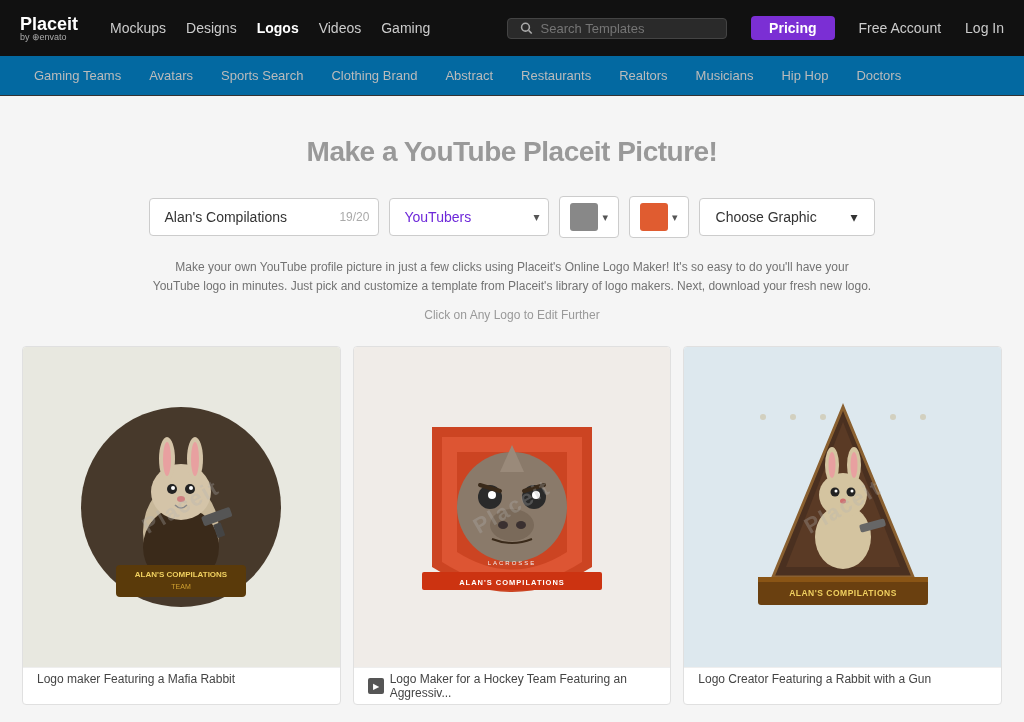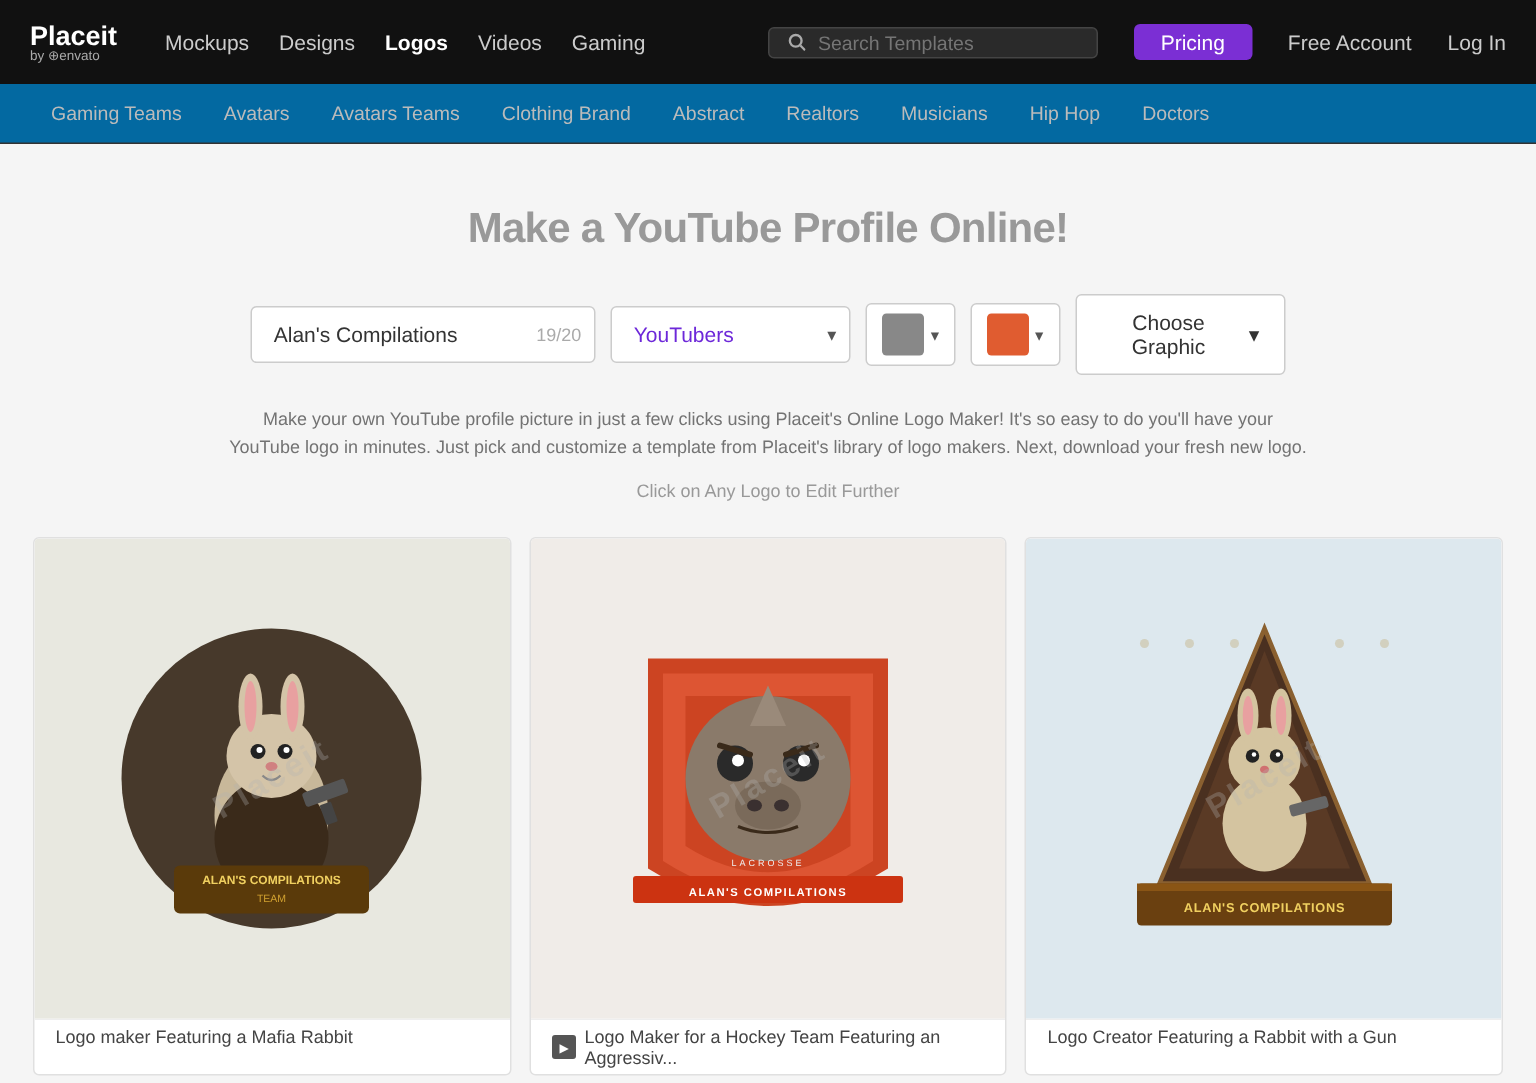--- a/index.html
+++ b/index.html
@@ -66,21 +66,21 @@
       font-size: 13px;
       width: 100%;
     }
     .btn-pricing {
       background: #7b2fd4;
       color: white;
       border: none;
       border-radius: 4px;
       padding: 4px 18px;
       font-size: 14px;
-      font-weight: 400;
+      font-weight: 700;
       cursor: pointer;
     }
     .btn-free {
       background: transparent;
       color: #ccc;
       border: none;
       font-size: 14px;
       cursor: pointer;
     }
     .btn-login {
@@ -209,21 +209,21 @@
       display: flex;
       align-items: center;
       gap: 8px;
       border: 1px solid #ccc;
       border-radius: 4px;
       padding: 10px 16px;
       background: white;
       cursor: pointer;
       font-size: 14px;
       color: #333;
-      width: 140px;
+      width: 176px;
       justify-content: space-between;
     }
 
     
     .description {
       text-align: center;
       font-size: 12px;
       color: #737373;
       max-width: 720px;
       margin: 0 auto 12px;
@@ -338,32 +338,33 @@
   </div>
 
   <button class="btn-pricing">Pricing</button>
   <button class="btn-free">Free Account</button>
   <button class="btn-login">Log In</button>
 </header>
 
 <nav class="subnav">
   <div class="subnav-item">Gaming Teams</div>
   <div class="subnav-item">Avatars</div>
-  <div class="subnav-item">Avatars Teams</div>
+  <div class="subnav-item">Sports Search</div>
   <div class="subnav-item">Clothing Brand</div>
   <div class="subnav-item">Abstract</div>
+  <div class="subnav-item">Restaurants</div>
   <div class="subnav-item">Realtors</div>
   <div class="subnav-item">Musicians</div>
   <div class="subnav-item">Hip Hop</div>
   <div class="subnav-item">Doctors</div>
 
 </nav>
 
 <main class="main">
-  <h1 class="page-title">Make a YouTube Profile Online!</h1>
+  <h1 class="page-title">Make a YouTube Placeit Picture!</h1>
 
   <div class="controls-bar">
 
     <div class="text-input-wrap">
       <input class="text-input" type="text" id="brandInput" value="Alan's Compilations" style="">
       <span class="char-count">19/20</span>
     </div>
 
     <div class="select-wrap">
       <select class="select-dropdown">

